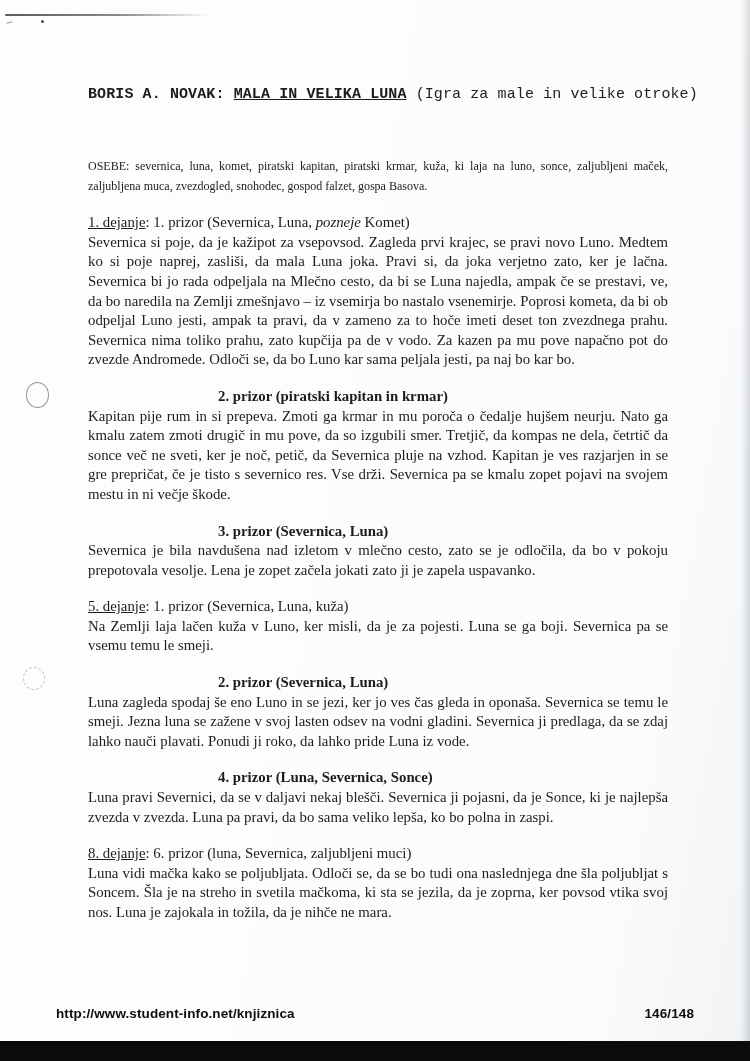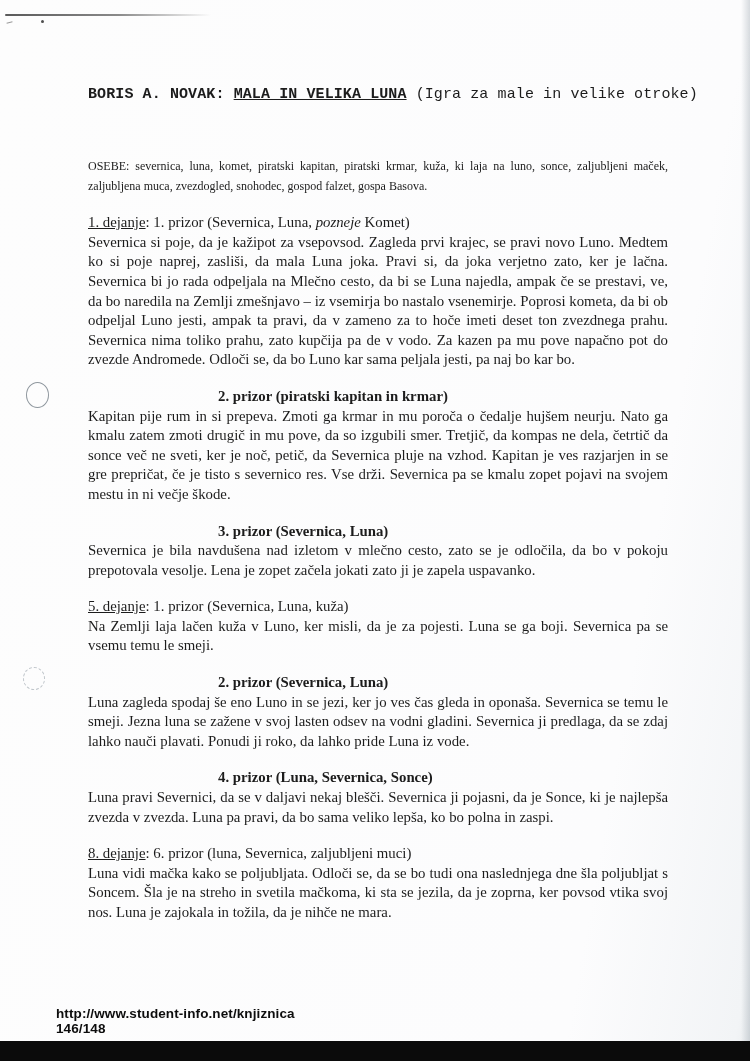--- a/index.html
+++ b/index.html
@@ -48,21 +48,20 @@
     position: absolute;
     left: 56px; right: 56px; top: 1006px;
     display: flex;
     justify-content: space-between;
     align-items: baseline;
     font-family: "Liberation Sans", sans-serif;
     font-weight: bold;
     font-size: 13.5px;
     color: #0d0d0d;
     letter-spacing: 0.1px;
-    flex-direction: column;
   }
 
   
   .bottom-bar {
     position: absolute;
     left: 0; right: 0; bottom: 0;
     height: 20px;
     background: #0b0b0b;
   }
   .top-line {

